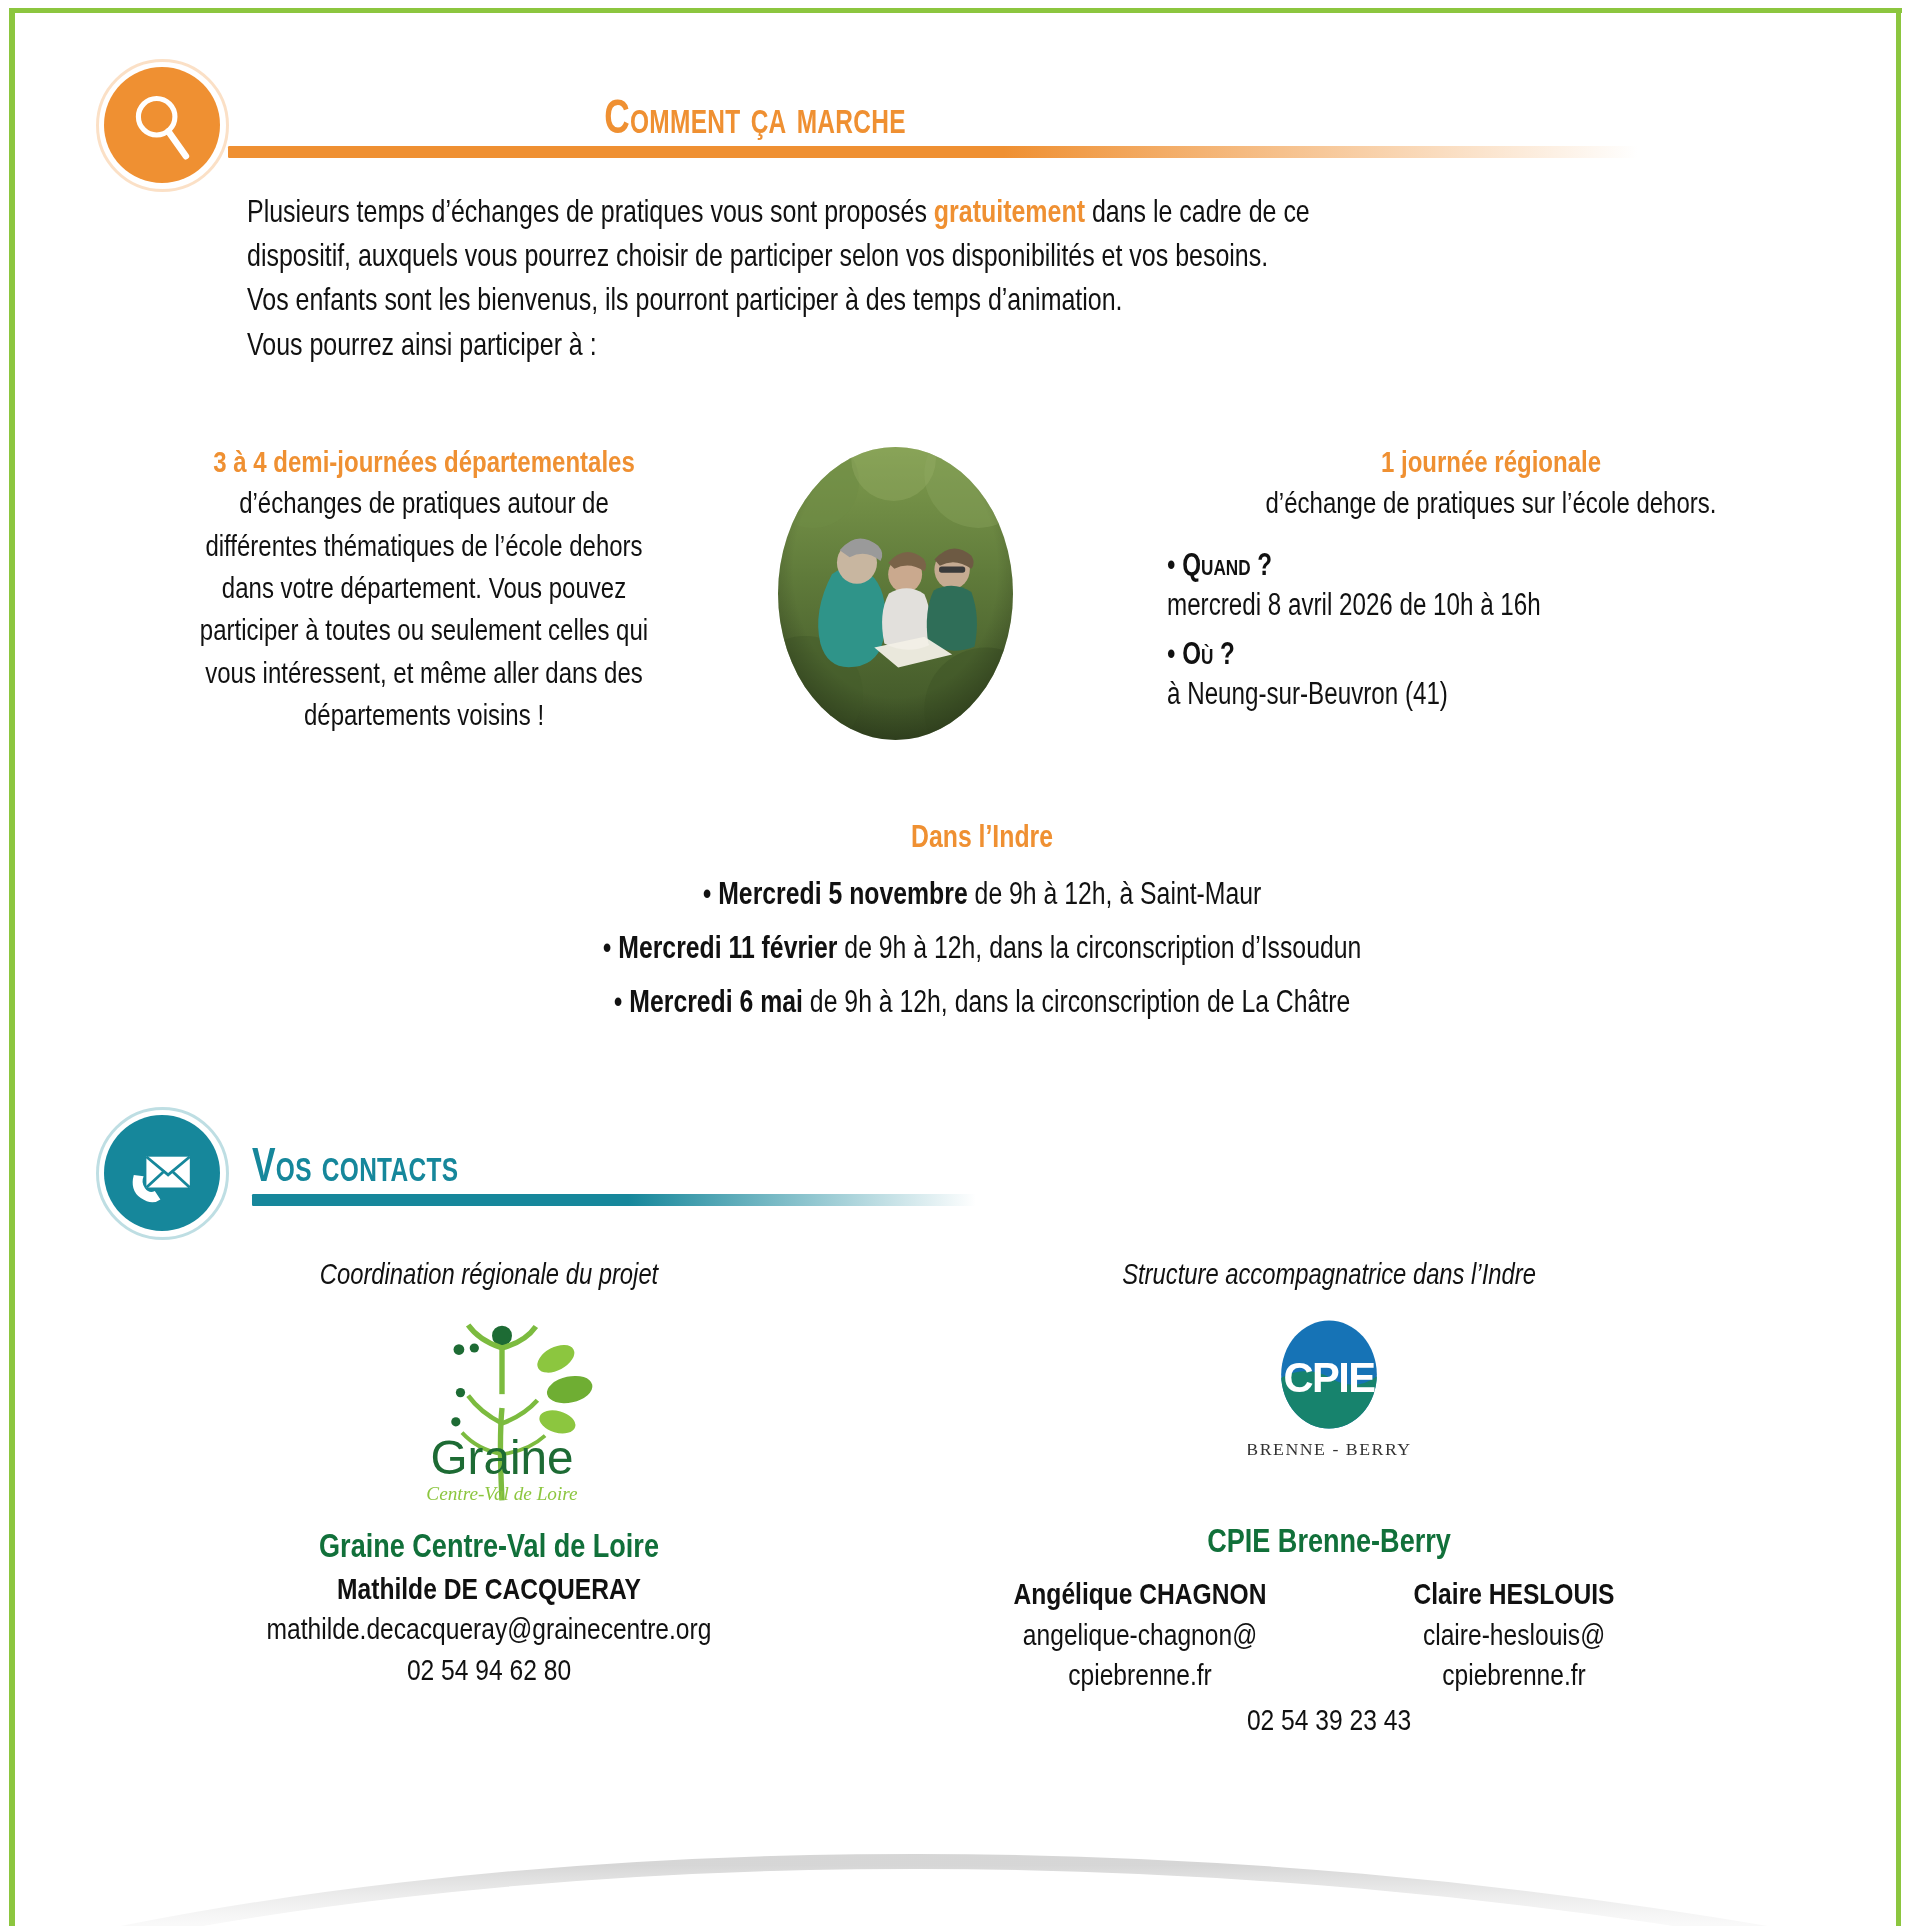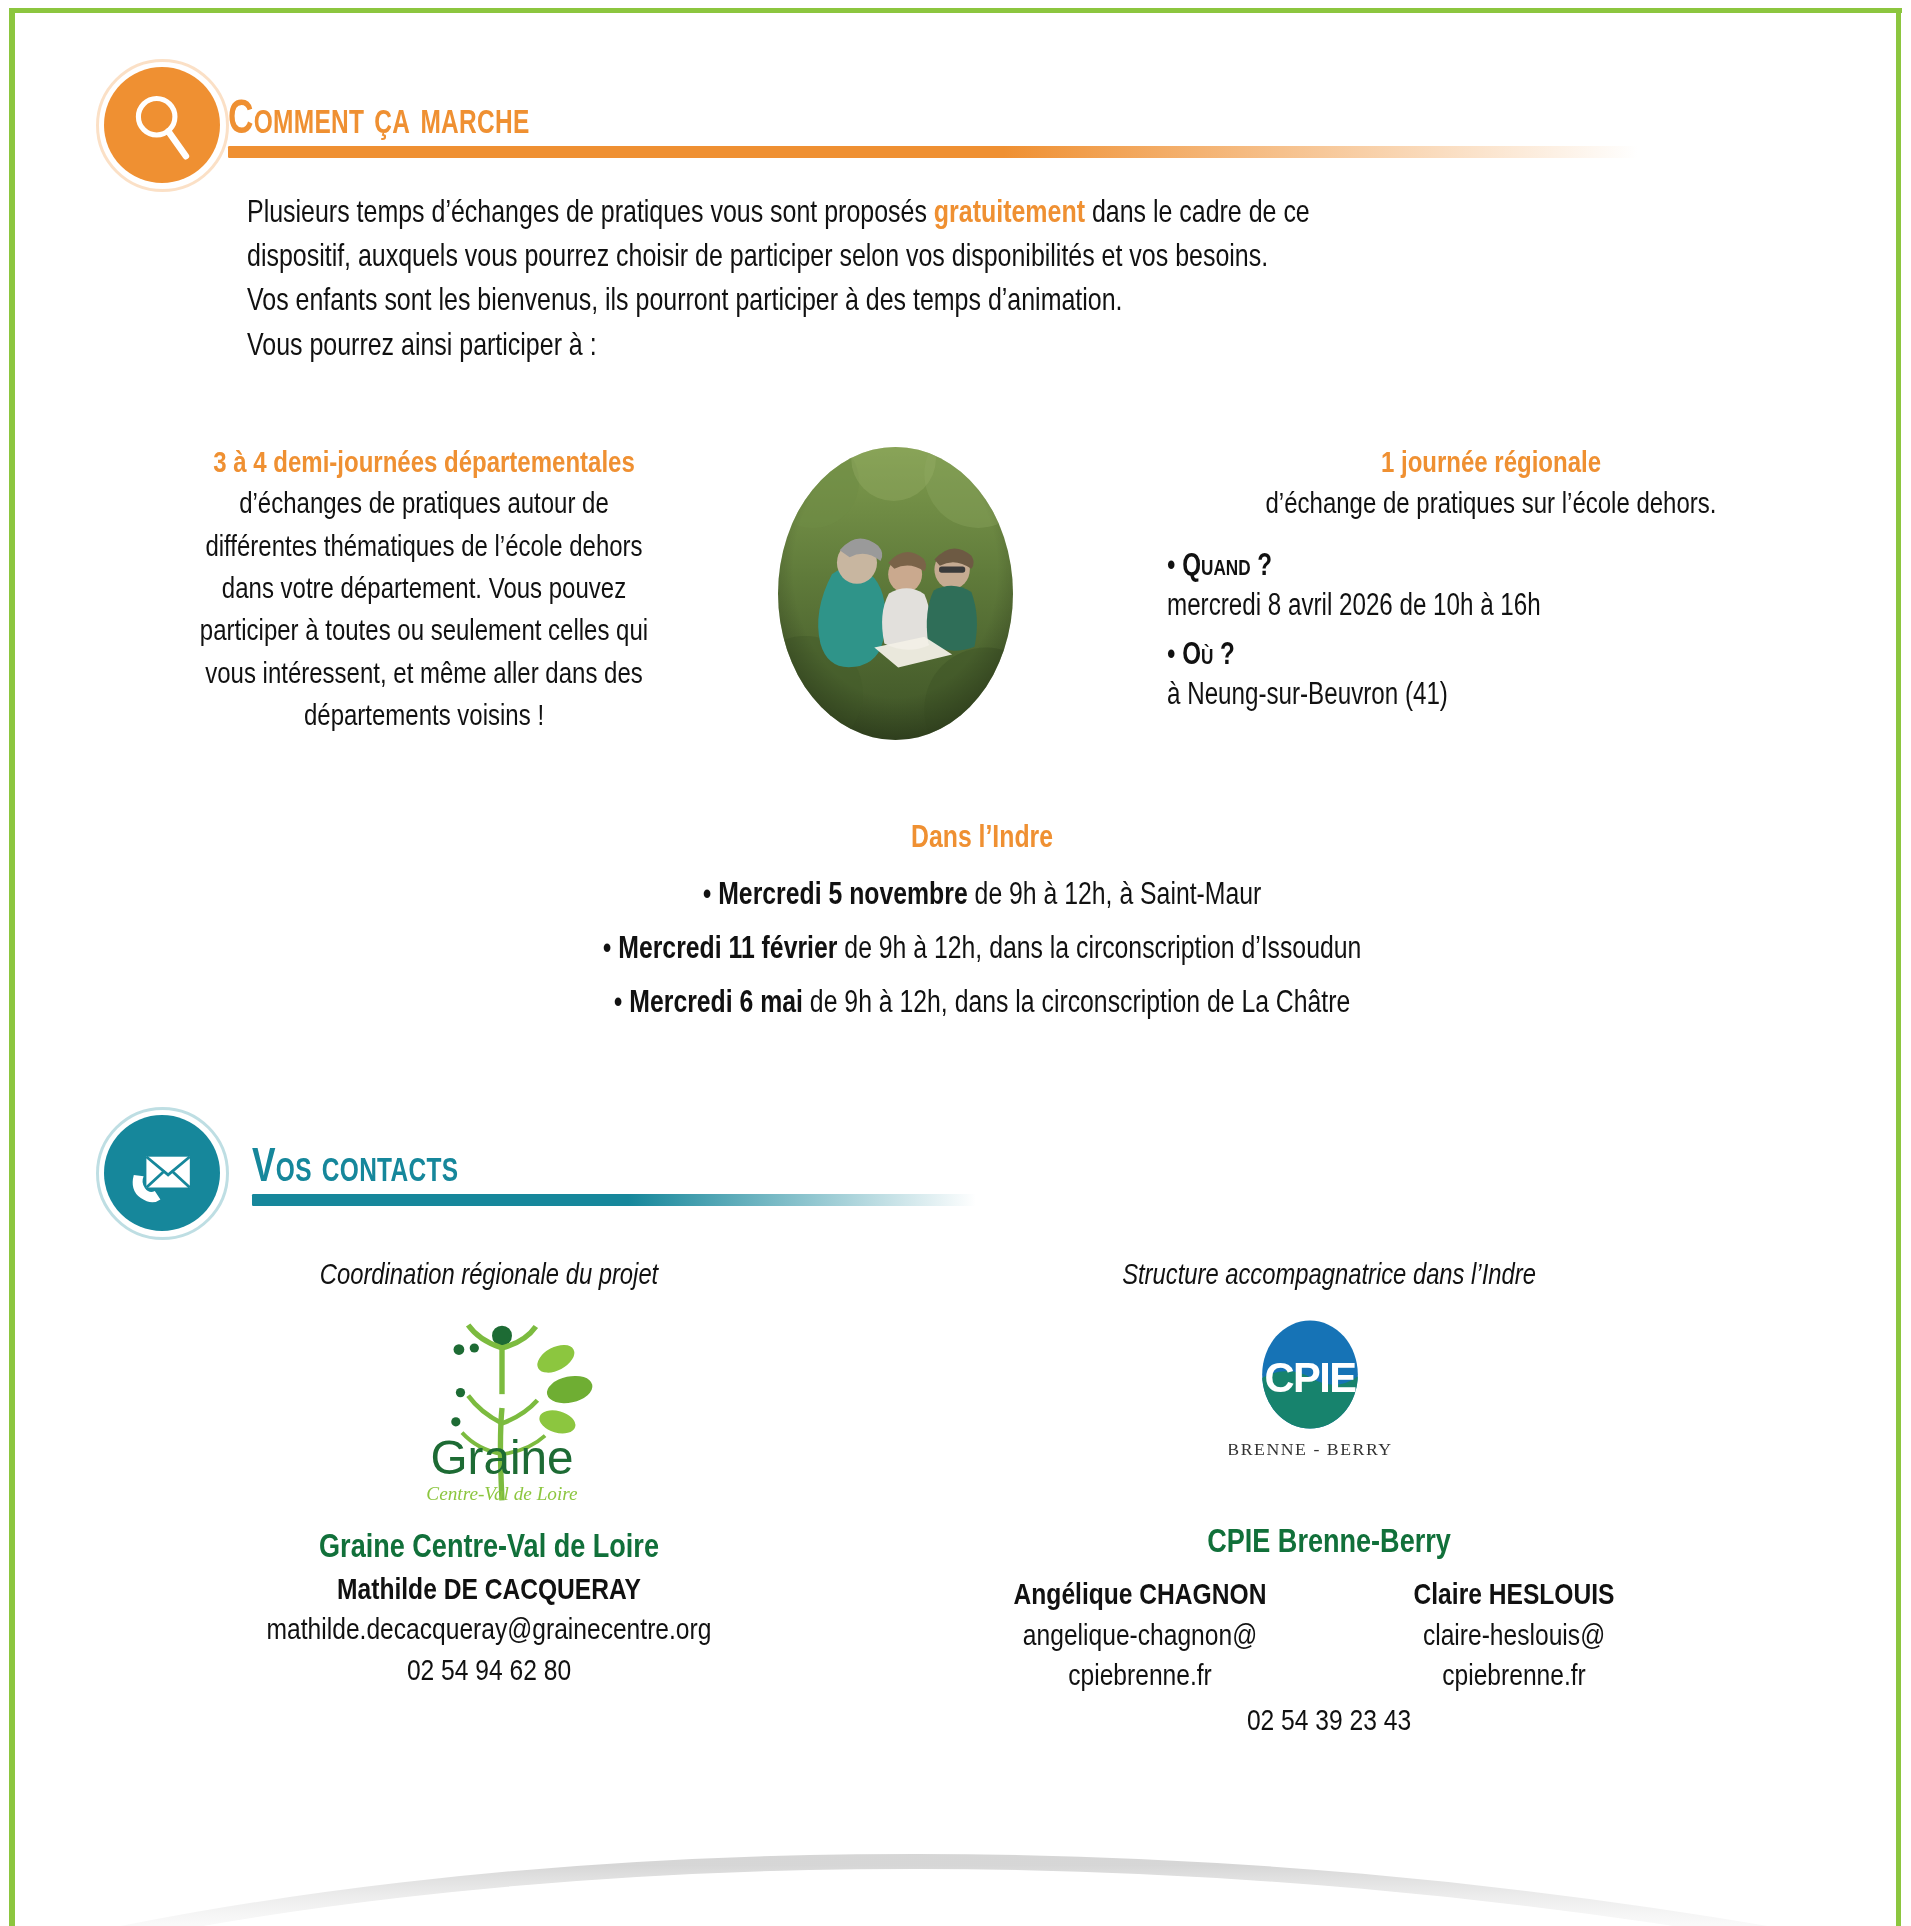--- a/index.html
+++ b/index.html
@@ -93,21 +93,21 @@
 <div class="page-border-right"></div>
 
 <div class="sec-head" style="left:104px;top:67px;">
   <div class="badge" style="background:#ef9032;">
     <div class="ring" style="border-color:rgba(239,144,50,.28);"></div>
     <svg width="73" height="73" viewBox="0 0 100 100" aria-hidden="true">
       <circle cx="42" cy="38" r="25" fill="none" stroke="#ffffff" stroke-width="7"></circle>
       <line x1="58" y1="58" x2="82" y2="92" stroke="#ffffff" stroke-width="9" stroke-linecap="round"></line>
     </svg>
   </div>
-  <div class="sec-title-wrap" style="width:1464px;">
+  <div class="sec-title-wrap" style="width:1464px;text-align:center;">
     <div class="sec-title" style="font-size:49px;color:#ef9032;font-variant:small-caps;">Comment ça marche</div>
     <div class="sec-rule" style="width:1410px;background:linear-gradient(90deg,#ef9032 0%,#ef9032 55%,rgba(239,144,50,0) 100%);"></div>
   </div>
 </div>
 
 <div class="txt" style="left:247px;top:193px;font-size:32px;">
   <span>Plusieurs temps d’échanges de pratiques vous sont proposés </span><span class="bold orange">gratuitement</span><span> dans le cadre de ce</span>
 </div>
 <div class="txt" style="left:247px;top:237px;font-size:32px;">dispositif, auxquels vous pourrez choisir de participer selon vos disponibilités et vos besoins.</div>
 <div class="txt" style="left:247px;top:281px;font-size:32px;">Vos enfants sont les bienvenus, ils pourront participer à des temps d’animation.</div>
@@ -234,21 +234,21 @@
   </svg>
 </div>
 
 <div class="txt ctr bold green-dark" style="left:489px;top:1527px;font-size:33px;transform:translateX(-50%) scaleX(.82);">Graine Centre-Val de Loire</div>
 <div class="txt ctr bold" style="left:489px;top:1572px;font-size:30px;transform:translateX(-50%) scaleX(.82);">Mathilde DE CACQUERAY</div>
 <div class="txt ctr" style="left:489px;top:1612px;font-size:30px;transform:translateX(-50%) scaleX(.82);">mathilde.decacqueray@grainecentre.org</div>
 <div class="txt ctr" style="left:489px;top:1653px;font-size:30px;transform:translateX(-50%) scaleX(.82);">02 54 94 62 80</div>
 
 <div class="txt ctr ital" style="left:1329px;top:1258px;font-size:29px;transform:translateX(-50%) scaleX(.82);">Structure accompagnatrice dans l’Indre</div>
 
-<div class="logo" style="left:1229px;top:1317px;width:200px;height:166px;justify-content:flex-start;">
+<div class="logo" style="left:1229px;top:1317px;width:200px;height:166px;justify-content:center;">
   <svg width="162" height="162" viewBox="0 0 210 210" aria-hidden="true">
     <defs>
       <clipPath id="cpieClip">
           <ellipse cx="105" cy="72" rx="62" ry="70"></ellipse>
         </clipPath>
     </defs>
     <g clip-path="url(#cpieClip)">
       <rect x="40" y="0" width="130" height="150" fill="#1673b6"></rect>
       <path d="M40 78 q34 -20 66 -2 q34 20 64 -4 v80 h-130 Z" fill="#17836d"></path>
     </g>

